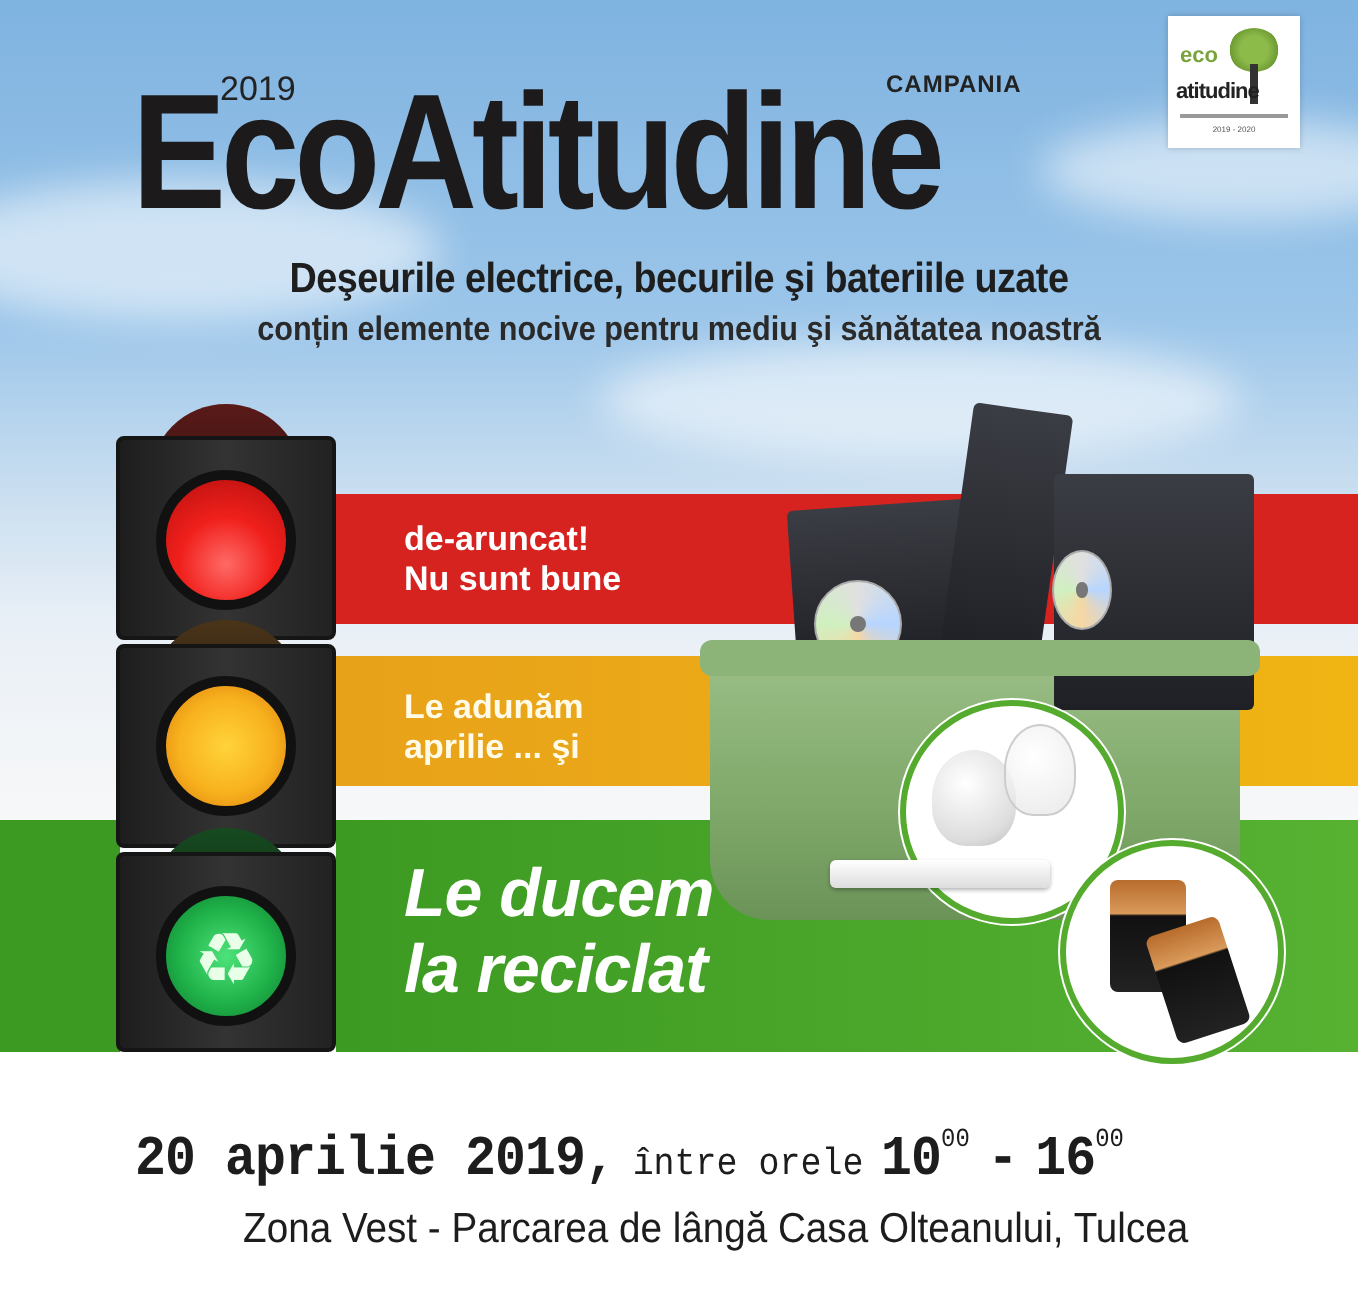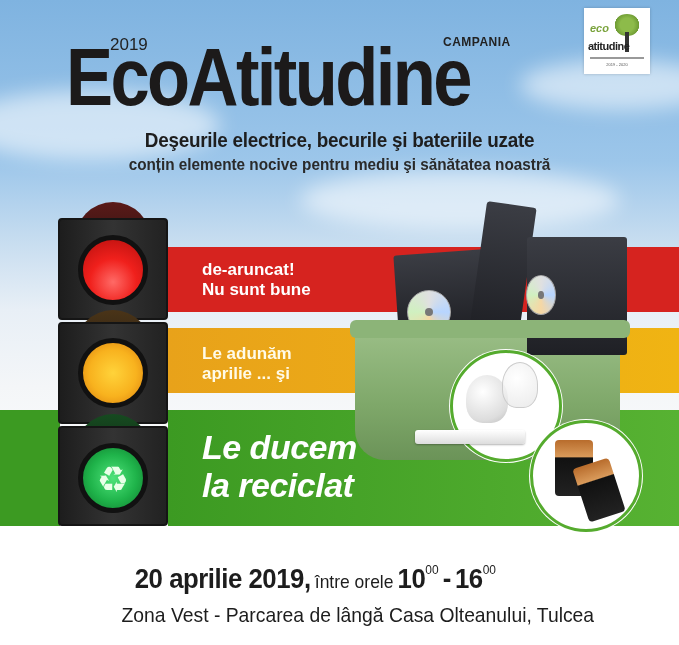--- a/index.html
+++ b/index.html
@@ -6,21 +6,21 @@
   body { width: 679px; height: 645px; overflow: hidden; font-family: "Liberation Sans", sans-serif; background: #fff; }
   .poster { position: relative; width: 679px; height: 645px; overflow: hidden;
     background: linear-gradient(180deg, #7fb3e0 0%, #9cc6ea 25%, #c9def0 38%, #e8eff6 48%, #f4f6f8 60%, #ffffff 80%); }
   .cloud { position: absolute; border-radius: 50%; background: rgba(255,255,255,0.55); filter: blur(10px); }
   .year { position: absolute; left: 110px; top: 35px; font-size: 17px; color: #222; }
   .campania { position: absolute; left: 443px; top: 35px; font-size: 12px; font-weight: bold; color: #222; letter-spacing: 0.5px; }
   .title { position: absolute; left: 66px; top: 37px; font-family: "Liberation Sans", sans-serif; font-weight: bold; font-size: 82px; line-height: 80px; color: #1c1a1a; letter-spacing: -3px; transform: scaleX(0.86); transform-origin: left top; }
   .sub1 { position: absolute; left: 0; width: 679px; top: 128px; text-align: center; font-size: 21px; font-weight: bold; color: #1e1e1e; letter-spacing: -0.3px; transform: scaleX(0.9); }
   .sub2 { position: absolute; left: 0; width: 679px; top: 155px; text-align: center; font-size: 17px; font-weight: bold; color: #2a2a2a; transform: scaleX(0.9); }
   .logo { position: absolute; left: 584px; top: 8px; width: 66px; height: 66px; background: #fff; box-shadow: 0 0 3px rgba(0,0,0,0.2); text-align: center; }
-  .logo .eco { position: absolute; left: 6px; top: 14px; font-size: 11px; color: #7aa33c; font-weight: bold; font-style: italic; }
+  .logo .eco { position: absolute; left: 6px; top: 14px; font-size: 11px; color: #7aa33c; font-weight: bold; }
   .logo .atit { position: absolute; left: 4px; top: 32px; font-size: 11px; color: #222; font-weight: bold; letter-spacing: -0.5px; }
   .logo .tree { position: absolute; left: 30px; top: 6px; width: 26px; height: 22px; border-radius: 50%; background: radial-gradient(circle, #8dbb4a 40%, #6e9b33 70%, transparent 72%); }
   .logo .trunk { position: absolute; left: 41px; top: 24px; width: 4px; height: 20px; background: #333; }
   .logo .fine { position: absolute; left: 6px; top: 49px; width: 54px; height: 2px; background: #999; }
   .logo .yrs { position: absolute; left: 0; width: 66px; top: 54px; font-size: 4px; color: #555; }
   .band { position: absolute; left: 168px; color: #fff; font-weight: bold; }
   .band.red { top: 247px; height: 65px; width: 511px; background: #d6231f; }
   .band.yellow { top: 328px; height: 65px; width: 511px; background: linear-gradient(90deg, #e8a21a, #f0b413); }
   .band.green { top: 410px; height: 116px; width: 511px; background: linear-gradient(90deg, #3c9a22, #57b232); }
   .band-lbl { position: absolute; left: 34px; font-size: 17px; line-height: 20px; }
@@ -38,21 +38,21 @@
   .recycle { position: absolute; left: 0; top: 12px; width: 60px; text-align: center; font-size: 36px; color: #e8ffe8; line-height: 40px; }
   .bin { position: absolute; left: 355px; top: 320px; width: 265px; height: 140px; background: linear-gradient(180deg, #9ec18a, #7fa86a 60%, #6b9358); border-radius: 10px 10px 30px 30px; }
   .bin-rim { position: absolute; left: 350px; top: 320px; width: 280px; height: 18px; background: #8cb478; border-radius: 6px; }
   .pc { position: absolute; background: linear-gradient(180deg, #3b3d44, #1f2025); border-radius: 3px; }
   .cd { position: absolute; border-radius: 50%; background: conic-gradient(#e0e0e0, #b7d5ff, #f6d7a4, #d0f0c0, #e0e0e0); border: 1px solid #aaa; }
   .cd::after { content: ""; position: absolute; left: 40%; top: 40%; width: 20%; height: 20%; border-radius: 50%; background: #777; }
   .circ { position: absolute; border-radius: 50%; background: #fff; border: 3px solid #55ab2e; box-shadow: 0 0 0 1px #fff; }
   .bulb { position: absolute; border-radius: 50% 50% 40% 40%; }
   .tube { position: absolute; left: 415px; top: 430px; width: 110px; height: 14px; background: linear-gradient(180deg, #fff, #ddd); border-radius: 3px; box-shadow: 0 1px 2px rgba(0,0,0,0.3); }
   .battery { position: absolute; width: 38px; height: 56px; border-radius: 4px; background: linear-gradient(180deg, #b86c2c 0%, #d99a5a 30%, #111 32%, #222 100%); }
-  .date-line { position: absolute; left: 0; width: 630px; top: 562px; text-align: center; color: #1d1d1d; }
+  .date-line { position: absolute; left: 0; width: 630px; top: 562px; text-align: center; color: #1d1d1d; font-family: Liberation Mono, monospace; }
   .date-big { font-size: 28px; font-weight: bold; letter-spacing: -0.5px; }
   .date-small { font-size: 19px; }
   .date-line sup { font-size: 13px; vertical-align: 14px; }
   .place { position: absolute; left: 18px; width: 679px; top: 603px; text-align: center; font-size: 21px; color: #1d1d1d; }
   .date-wrap { display: inline-block; transform: scaleX(0.92); }
   .place span { display: inline-block; transform: scaleX(0.92); }
 </style>
 </head>
 <body>
 

